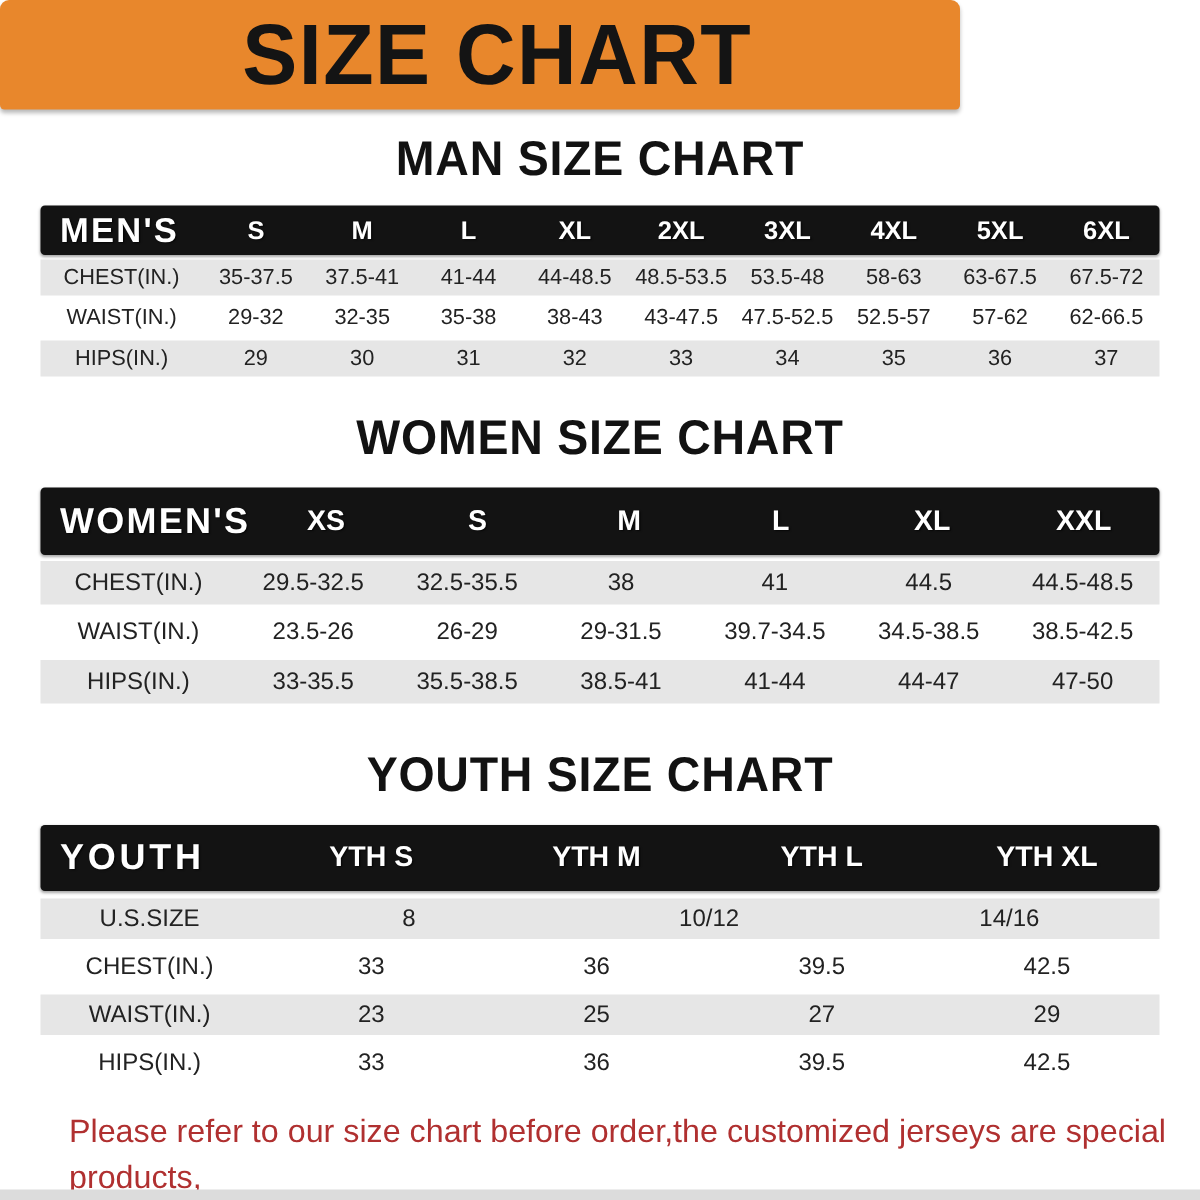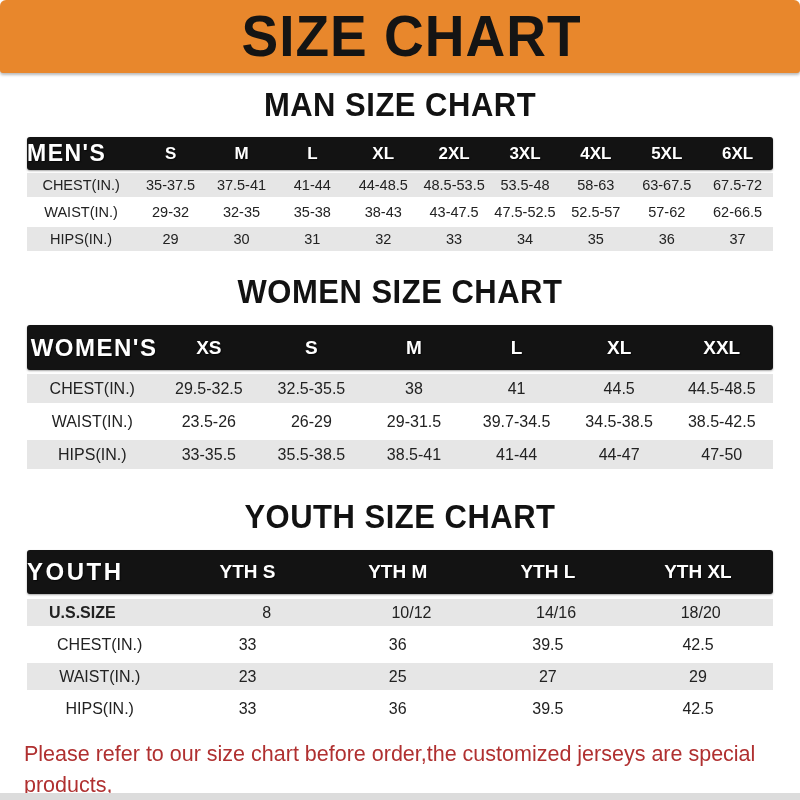--- a/index.html
+++ b/index.html
@@ -9,21 +9,21 @@
     height: 800px;
     background: #ffffff;
     font-family: "Liberation Sans", sans-serif;
     color: #1a1a1a;
     overflow: hidden;
     position: relative;
   }
 
   
   .banner {
-    width: 800px;
+    width: 640px;
     height: 73px;
     background: #E8872C;
     display: flex;
     align-items: center;
     justify-content: center;
     border-radius: 6px 6px 3px 3px;
     box-shadow: 0 2px 3px rgba(0,0,0,0.28);
     padding-left: 23px;
   }
   .banner-title {
@@ -55,20 +55,21 @@
   .trow { display: flex; align-items: center; width: 100%; }
   .thead {
     background: #131313;
     color: #ffffff;
     border-radius: 3px;
     box-shadow: 0 1px 2px rgba(0,0,0,0.35);
   }
   .tcell { text-align: center; white-space: nowrap; }
   .corner-label {
     text-align: left;
+    padding-left: 13px;
     font-weight: 700;
     letter-spacing: 1.5px;
     text-shadow: 1px 1px 1px rgba(0,0,0,0.6);
   }
   .col-head { font-weight: 700; text-shadow: 1px 1px 1px rgba(0,0,0,0.6); }
   .row-label { font-weight: 400; color: #222; }
   .gray  { background: #E6E6E6; }
   .white { background: #ffffff; }
   .data-cell { color: #222; }
 
@@ -92,21 +93,21 @@
   .youth .thead { height: 44px; }
   .youth .corner-label { flex: 0 0 19.5%; font-size: 24px; letter-spacing: 2.5px; }
   .youth .col { flex: 1; }
   .youth .data { height: 27px; margin-top: 5px; font-size: 16px; }
   .youth .col-head { font-size: 19px; }
   .youth .row-label { font-size: 16px; }
 
   
   .disclaimer {
     margin-top: 17px;
-    padding-left: 24px;
+    padding-left: 46px;
     padding-right: 20px;
   }
   .disclaimer p {
     margin: 0;
     font-size: 21.5px;
     line-height: 1.45;
     color: #B03030;
   }
 
   
@@ -224,25 +225,24 @@
   <h2 class="section-title st-youth">YOUTH SIZE CHART</h2>
   <div class="size-table youth">
       <div class="trow thead">
         <div class="tcell corner-label">YOUTH</div>
         <div class="tcell col col-head">YTH S</div>
         <div class="tcell col col-head">YTH M</div>
         <div class="tcell col col-head">YTH L</div>
         <div class="tcell col col-head">YTH XL</div>
       </div>
       <div class="trow data gray">
-        <div class="tcell corner-label row-label" style="text-align: left; padding-left: 0px; letter-spacing: 0px; text-shadow: none; font-weight: 700; margin-left: 22px;">U.S.SIZE</div>
+        <div class="tcell corner-label row-label" style="text-align: center; padding-left: 0px; letter-spacing: 0px; text-shadow: none; font-weight: 400;">U.S.SIZE</div>
         <div class="tcell col data-cell">8</div>
         <div class="tcell col data-cell">10/12</div>
         <div class="tcell col data-cell">14/16</div>
-        <div class="tcell col data-cell">18/20</div>
       </div>
       <div class="trow data white">
         <div class="tcell corner-label row-label" style="text-align: center; padding-left: 0px; letter-spacing: 0px; text-shadow: none; font-weight: 400;">CHEST(IN.)</div>
         <div class="tcell col data-cell">33</div>
         <div class="tcell col data-cell">36</div>
         <div class="tcell col data-cell">39.5</div>
         <div class="tcell col data-cell">42.5</div>
       </div>
       <div class="trow data gray">
         <div class="tcell corner-label row-label" style="text-align: center; padding-left: 0px; letter-spacing: 0px; text-shadow: none; font-weight: 400;">WAIST(IN.)</div>

